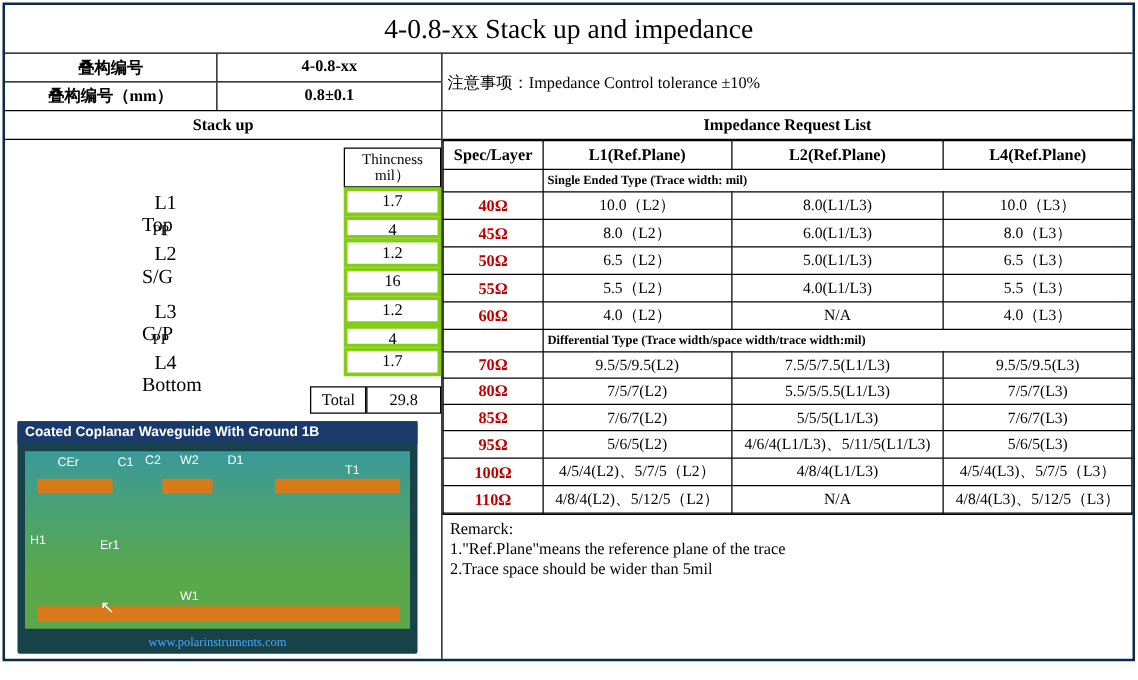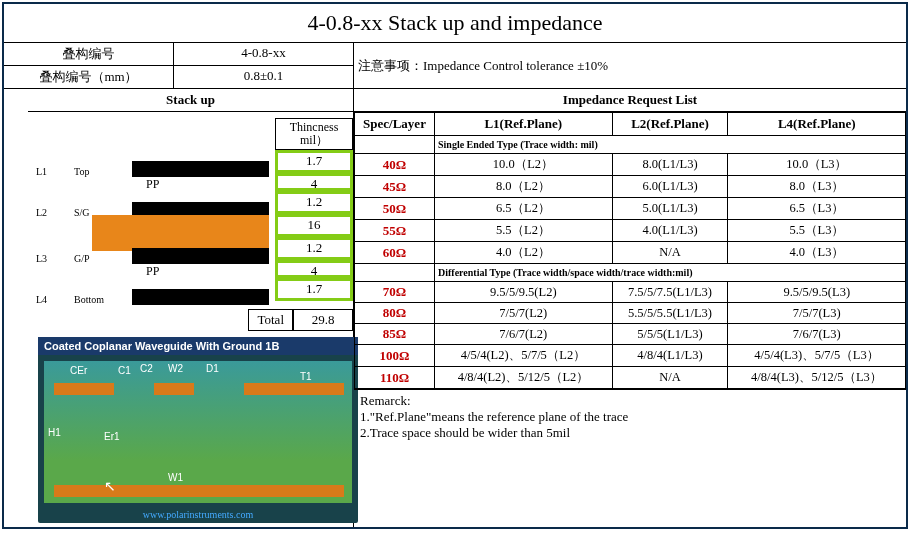--- a/index.html
+++ b/index.html
@@ -1,36 +1,36 @@
 <!DOCTYPE html>
 <html><head>
 <meta charset="utf-8">
 <style>
   * { box-sizing: border-box; margin: 0; padding: 0; }
   body { font-family: "Times New Roman", serif; font-size: 13px; background: #fff; width: 910px; }
   .outer { border: 2px solid #0a2a4a; margin: 2px; }
   .title { text-align: center; font-size: 22px; padding: 6px 0; border-bottom: 1px solid #000; }
   .meta-row { display: flex; border-bottom: 1px solid #000; }
   .meta-left { width: 350px; display: flex; flex-direction: column; }
-  .meta-line { display: flex; border-bottom: 1px solid #000; }
+  .meta-line { display: flex; border-bottom: 1px solid #000; font-weight: bold; }
   .meta-line:last-child { border-bottom: none; }
   .meta-label { width: 170px; text-align: center; border-right: 1px solid #000; padding: 2px 4px; }
   .meta-val { flex: 1; text-align: center; border-right: 1px solid #000; padding: 2px 4px; }
   .meta-right { flex: 1; display: flex; align-items: center; padding-left: 4px; }
   .main { display: flex; }
-  .left-col { width: 350px; border-right: 1px solid #000; padding-left: 24px; }
+  .left-col { width: 350px; border-right: 1px solid #000; }
   .right-col { flex: 1; }
   th, td { border: 1px solid #000; border-collapse: collapse; }
   table { border-collapse: collapse; width: 100%; }
   .hdr { font-weight: bold; text-align: center; padding: 3px; }
   .stack-title { text-align: center; font-weight: bold; border-bottom: 1px solid #000; padding: 3px; }
   .stack-body { display: flex; padding-top:6px}
   .stack-layers { flex: 1; padding: 4px 2px 4px 8px; }
   .stack-thick { width: 78px; }
-  .layer-row { display: flex; align-items: flex-end; height: 23px; font-size: 10px; }
+  .layer-row { display: flex; align-items: center; height: 23px; font-size: 16px; flex-direction: column; }
   .layer-id { width: 38px; }
   .layer-name { width: 58px; }
   .layer-bar { flex:1; height:16px; margin-right:4px; }
   .bar-black { background:#000; }
   .bar-orange-thick { background:#e8861a; height:36px; margin-top:-10px; margin-bottom:-10px; }
   .pp { font-size:12px; padding-left:110px; height:18px;}
   .thick-hdr { text-align:center; border:1px solid #000; padding:2px; font-size:12px; line-height:1.1;}
   .thick-cell { text-align:center; border:3px solid #84cc16; height:23px; font-size:13px;}
   .total-row { display:flex; justify-content:flex-end; }
   .total-lbl { border:1px solid #000; padding:2px 8px; }
@@ -202,20 +202,26 @@
               <td class="val">5.5/5/5.5(L1/L3)</td>
               <td class="val">7/5/7(L3)</td>
             </tr>
         <tr>
               <td class="spec">85Ω</td>
               <td class="val">7/6/7(L2)</td>
               <td class="val">5/5/5(L1/L3)</td>
               <td class="val">7/6/7(L3)</td>
             </tr>
         <tr>
+              <td class="spec">95Ω</td>
+              <td class="val">5/6/5(L2)</td>
+              <td class="val">4/6/4(L1/L3)、5/11/5(L1/L3)</td>
+              <td class="val">5/6/5(L3)</td>
+            </tr>
+        <tr>
               <td class="spec">100Ω</td>
               <td class="val">4/5/4(L2)、5/7/5（L2）</td>
               <td class="val">4/8/4(L1/L3)</td>
               <td class="val">4/5/4(L3)、5/7/5（L3）</td>
             </tr>
         <tr>
               <td class="spec">110Ω</td>
               <td class="val">4/8/4(L2)、5/12/5（L2）</td>
               <td class="val">N/A</td>
               <td class="val">4/8/4(L3)、5/12/5（L3）</td>

